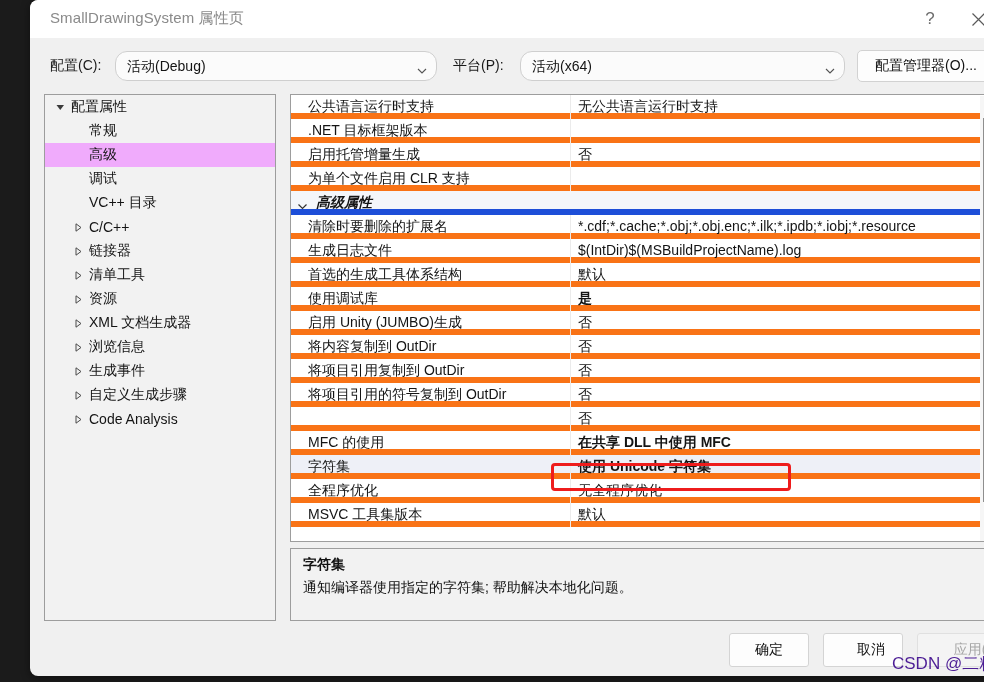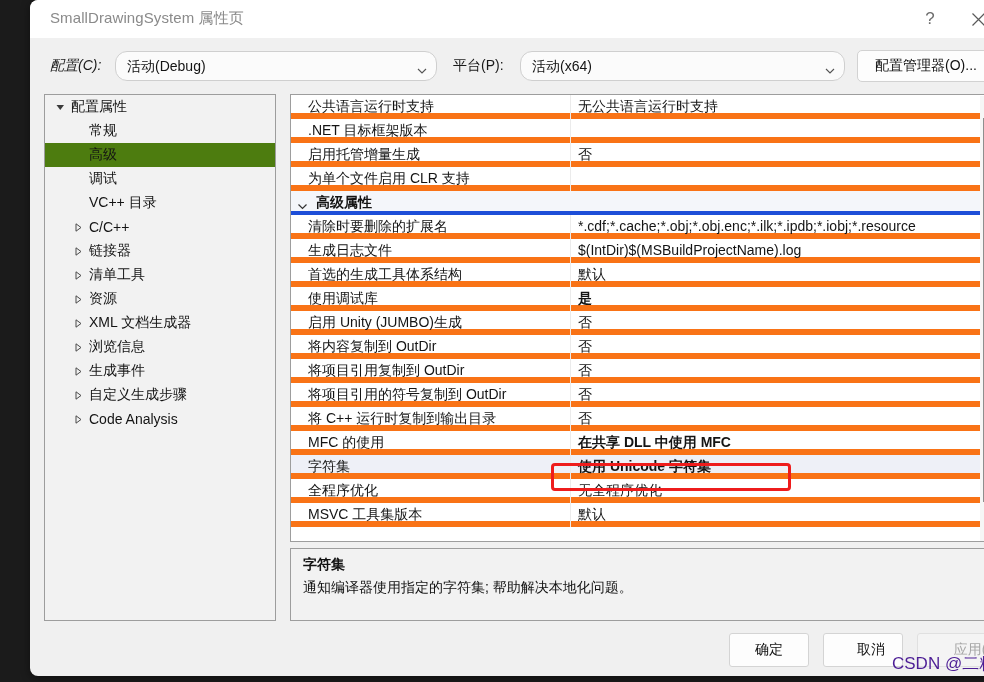--- a/index.html
+++ b/index.html
@@ -42,21 +42,21 @@
   }
   #help-btn { left: 877px; font-size: 17px; }
   #close-btn { left: 925px; }
   #close-btn svg { display:block; }
 
   
   #config-row { position: absolute; left: 0; top: 38px; width: 972px; height: 56px; }
   .lbl {
     position: absolute; font-size: 14px; color: #1a1a1a; white-space: nowrap;
   }
-  #config-label { left: 20px; top: 19px; font-style: italic; }
+  #config-label { left: 20px; top: 19px; }
   #platform-label { left: 423px; top: 19px; }
 
   .combo {
     position: absolute; top: 13px; height: 30px;
     background: #fbfbfb;
     border: 1px solid #cfcfcf;
     border-radius: 12px;
     box-sizing: border-box;
   }
   .combo .cval {
@@ -93,21 +93,21 @@
     overflow: hidden;
   }
   .tree-item {
     position: relative;
     height: 24px;
     display: flex; align-items: center;
     font-size: 14px; color: #141414;
     white-space: nowrap;
     cursor: default;
   }
-  .tree-item.selected { background: #4d7c0f; }
+  .tree-item.selected { background: #f0abfc; }
   .tw {
     width: 14px; height: 24px; flex: 0 0 14px;
     display: flex; align-items: center; justify-content: center;
   }
   .tw svg { display: block; }
   .tree-label { display: inline-block; }
 
   
   #grid-panel {
     position: absolute; left: 260px; top: 94px;
@@ -124,21 +124,21 @@
   }
   .prow {
     position: relative;
     height: 24px;
     box-sizing: border-box;
     border-bottom: 6px solid #f97316;
     white-space: nowrap;
     cursor: default;
   }
   .prow.selected { background: #eef0f7; }
-  .prow.group { background: #f4f6fa; border-bottom: 4px solid #1d4ed8; }
+  .prow.group { background: #f4f6fa; border-bottom: 6px solid #1d4ed8; font-style: italic; }
   .pname {
     position: absolute; left: 17px; top: 3px;
     font-size: 14px; color: #141414;
   }
   .prow.group .pname { left: 25px; font-weight: bold; }
   .pval {
     position: absolute; left: 287px; top: 3px;
     font-size: 14px; color: #141414;
   }
   .pval.bold { font-weight: bold; }
@@ -420,21 +420,20 @@
           <span class="pname">将项目引用复制到 OutDir</span>
           <span class="pval">否</span>
         </div>
         <div class="prow">
           <span class="pdiv"></span>
           <span class="pname">将项目引用的符号复制到 OutDir</span>
           <span class="pval">否</span>
         </div>
         <div class="prow">
           <span class="pdiv"></span>
-          <span class="pname">将 C++ 运行时复制到输出目录</span>
           <span class="pval">否</span>
         </div>
         <div class="prow">
           <span class="pdiv"></span>
           <span class="pname">MFC 的使用</span>
           <span class="pval bold">在共享 DLL 中使用 MFC</span>
         </div>
         <div class="prow selected">
           <span class="pdiv"></span>
           <span class="pname">字符集</span>

